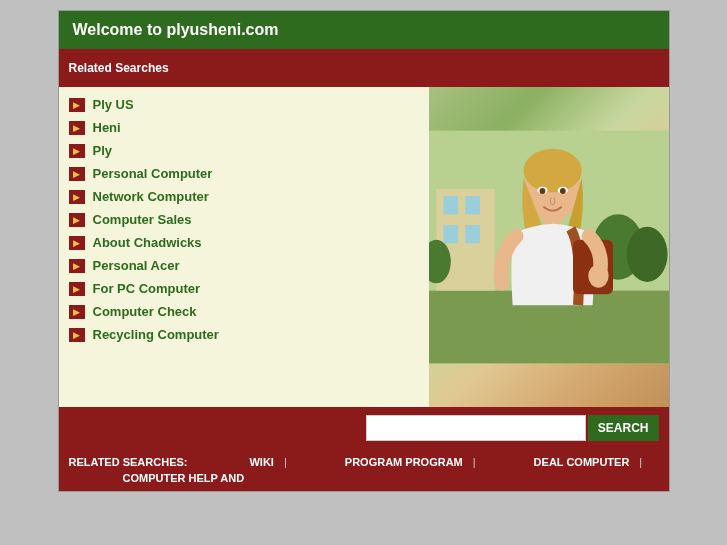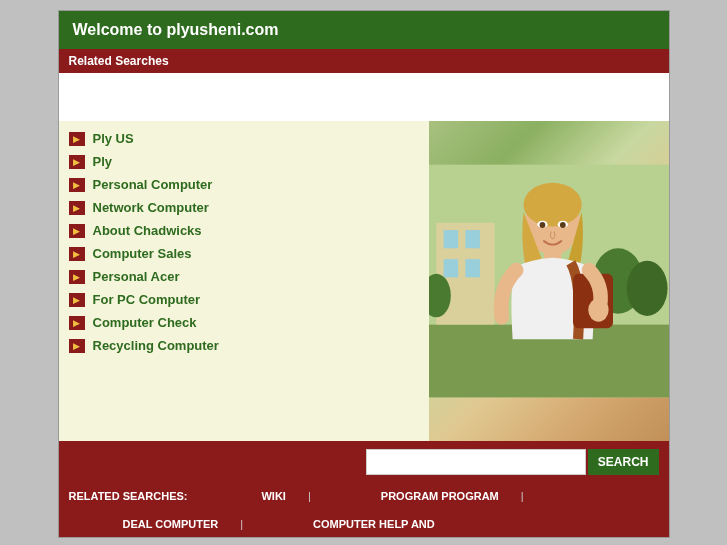--- a/index.html
+++ b/index.html
@@ -22,28 +22,27 @@
       color: white;
       font-size: 16px;
       font-weight: bold;
       padding: 10px 14px;
     }
     .related-searches-bar {
       background: #8b1a1a;
       color: white;
       font-size: 12px;
       font-weight: bold;
-      padding: 5px 10px;
+      padding: 12px 10px;
     }
     .content-area {
       display: flex;
       flex-direction: row;
       background: #f5f5dc;
       min-height: 300px;
-      margin-top: 48px;
     }
     .left-links {
       width: 370px;
       padding: 6px 0;
       background: #f5f5dc;
     }
     .link-item {
       display: flex;
       align-items: center;
       padding: 4px 10px;
@@ -116,21 +115,21 @@
       cursor: pointer;
       margin-left: 2px;
       text-transform: uppercase;
     }
     .bottom-bar {
       background: #8b1a1a;
       padding: 7px 10px;
       display: flex;
       align-items: center;
       flex-wrap: wrap;
-      gap: 16px;
+      gap: 4px;
     }
     .bottom-label {
       color: white;
       font-size: 11px;
       font-weight: bold;
       margin-right: 4px;
     }
     .bottom-link {
       color: white;
       font-size: 11px;
@@ -166,37 +165,41 @@
   <div class="content-area">
 
     <div class="left-links">
 
       <a class="link-item" href="#">
         <span class="link-arrow"></span>
         <span class="link-text">Ply US</span>
       </a>
       <a class="link-item" href="#">
         <span class="link-arrow"></span>
+        <span class="link-text">Heni</span>
+      </a>
+      <a class="link-item" href="#">
+        <span class="link-arrow"></span>
         <span class="link-text">Ply</span>
       </a>
       <a class="link-item" href="#">
         <span class="link-arrow"></span>
         <span class="link-text">Personal Computer</span>
       </a>
       <a class="link-item" href="#">
         <span class="link-arrow"></span>
         <span class="link-text">Network Computer</span>
       </a>
       <a class="link-item" href="#">
         <span class="link-arrow"></span>
+        <span class="link-text">Computer Sales</span>
+      </a>
+      <a class="link-item" href="#">
+        <span class="link-arrow"></span>
         <span class="link-text">About Chadwicks</span>
-      </a>
-      <a class="link-item" href="#">
-        <span class="link-arrow"></span>
-        <span class="link-text">Computer Sales</span>
       </a>
       <a class="link-item" href="#">
         <span class="link-arrow"></span>
         <span class="link-text">Personal Acer</span>
       </a>
       <a class="link-item" href="#">
         <span class="link-arrow"></span>
         <span class="link-text">For PC Computer</span>
       </a>
       <a class="link-item" href="#">

